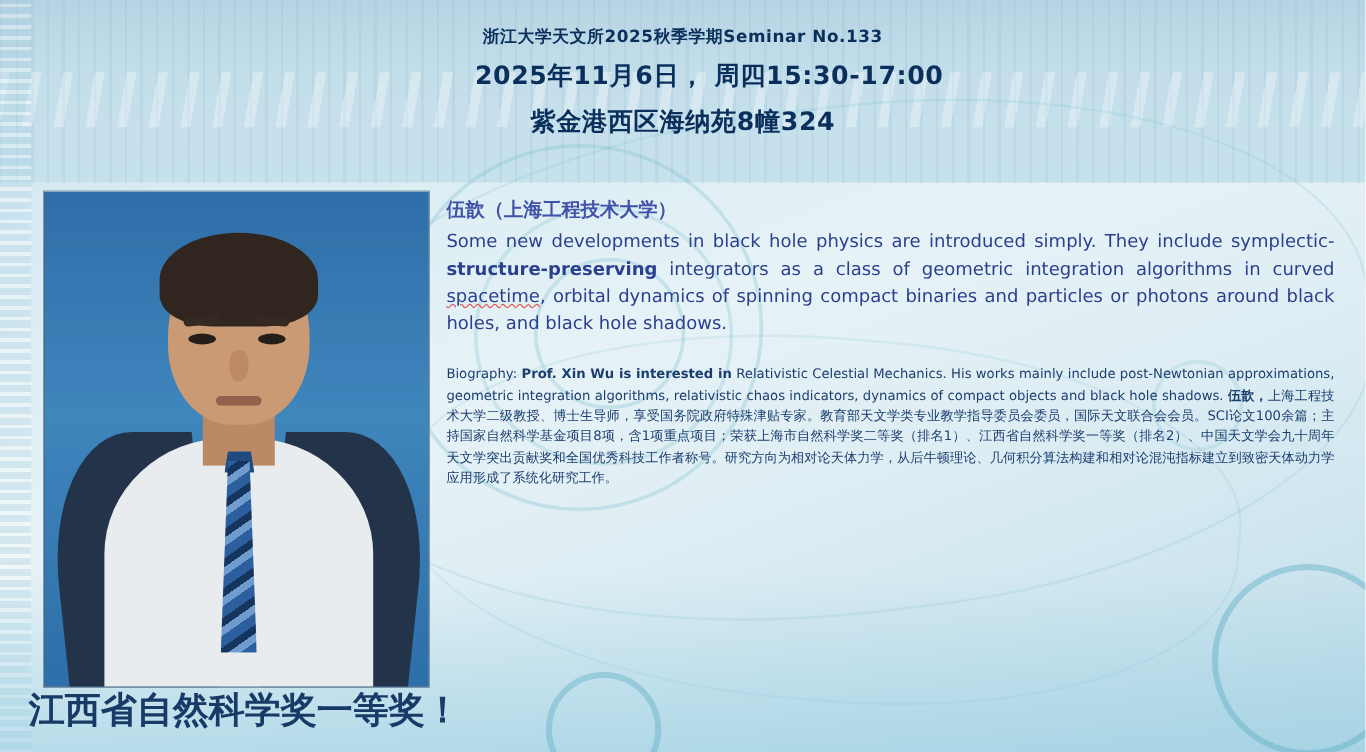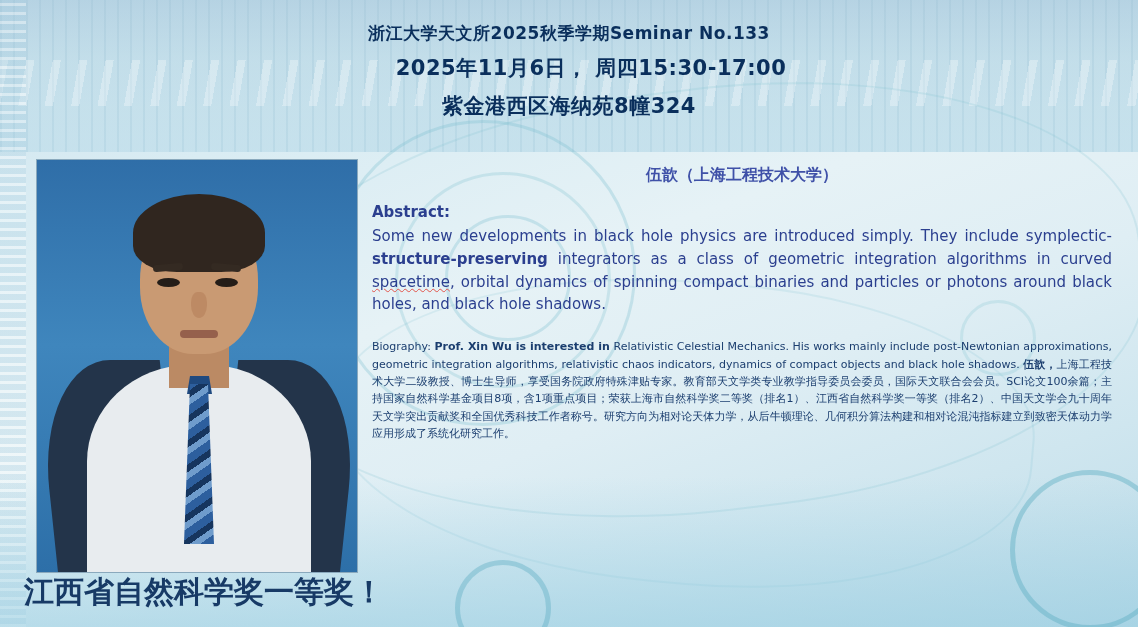--- a/index.html
+++ b/index.html
@@ -82,21 +82,21 @@
     top: 22px; left: 0; width: 1138px;
     text-align: center;
     z-index: 5;
   }
   .header .line {
     font-family: "DejaVu Sans", "Liberation Sans", sans-serif;
     font-weight: bold;
     color: #0a2f5c;
     letter-spacing: 0.5px;
   }
-  .header .l1 { font-size: 17px; margin-bottom: 9px; }
+  .header .l1 { font-size: 14px; margin-bottom: 9px; }
   .header .l2 { font-size: 21px; margin-bottom: 10px; margin-left: 44px; }
   .header .l3 { font-size: 21px; }
 
   
   .photo-frame {
     position: absolute;
     left: 36px; top: 159px;
     width: 320px; height: 412px;
     background: #1c3a5e;
     border: 1px solid #8aa9bd;
@@ -181,21 +181,21 @@
   }
   .talk-title {
     text-align: center;
     font-family: "DejaVu Sans", "Liberation Sans", sans-serif;
     font-weight: bold;
     font-size: 20.5px;
     color: #3f51a8;
     line-height: 1.45;
   }
   .speaker {
-    text-align: center;
+    text-align: left;
     margin-top: 13px;
     font-family: "DejaVu Sans", "Liberation Sans", sans-serif;
     font-weight: bold;
     font-size: 16px;
     color: #3f51a8;
   }
   .abstract-head {
     margin-top: 17px;
     font-family: "DejaVu Sans", "Liberation Sans", sans-serif;
     font-weight: bold;
@@ -272,20 +272,19 @@
       <div class="p-mouth"></div>
       <div class="p-knot"></div>
       <div class="p-tie"></div>
     </div>
   </div>
 
   <div class="content">
 
     <div class="speaker">伍歆（上海工程技术大学）</div>
 
-    <div class="abstract-head">Abstract:</div>
     <div class="abstract-body"><span>Some new developments in black hole physics are introduced simply. They include symplectic-</span><b>structure-preserving</b><span> integrators as a class of geometric integration algorithms in curved </span><span class="u-wavy">spacetime</span><span>, orbital dynamics of spinning compact binaries and particles or photons around black holes, and black hole shadows.</span></div>
 
     <div class="bio"><span>Biography: </span><b>Prof. Xin Wu is interested in</b><span> Relativistic Celestial Mechanics. His works mainly include post-Newtonian approximations, geometric integration algorithms, relativistic chaos indicators, dynamics of compact objects and black hole shadows. </span><b>伍歆，</b><span>上海工程技术大学二级教授、博士生导师，享受国务院政府特殊津贴专家。教育部天文学类专业教学指导委员会委员，国际天文联合会会员。SCI论文100余篇；主持国家自然科学基金项目8项，含1项重点项目；荣获上海市自然科学奖二等奖（排名1）、江西省自然科学奖一等奖（排名2）、中国天文学会九十周年天文学突出贡献奖和全国优秀科技工作者称号。研究方向为相对论天体力学，从后牛顿理论、几何积分算法构建和相对论混沌指标建立到致密天体动力学应用形成了系统化研究工作。</span></div>
   </div>
 
   <div class="welcome">江西省自然科学奖一等奖！</div>
 </div>
 
 </body></html>

